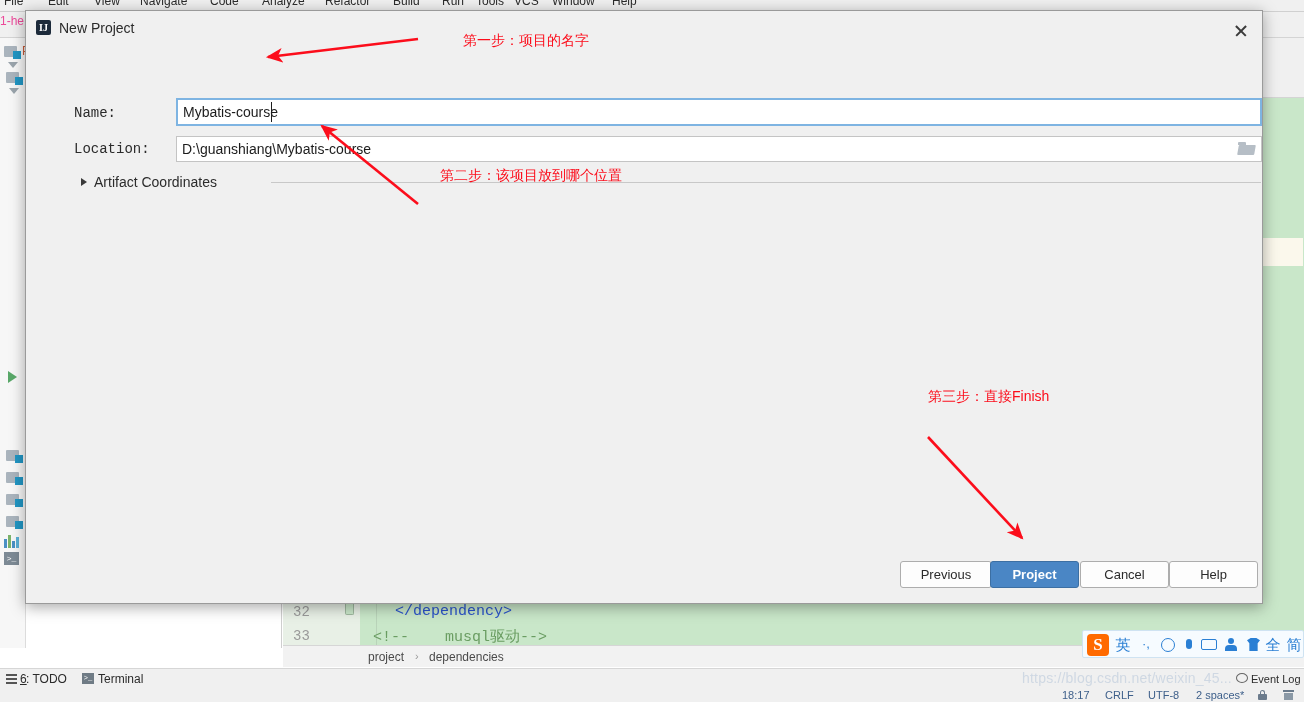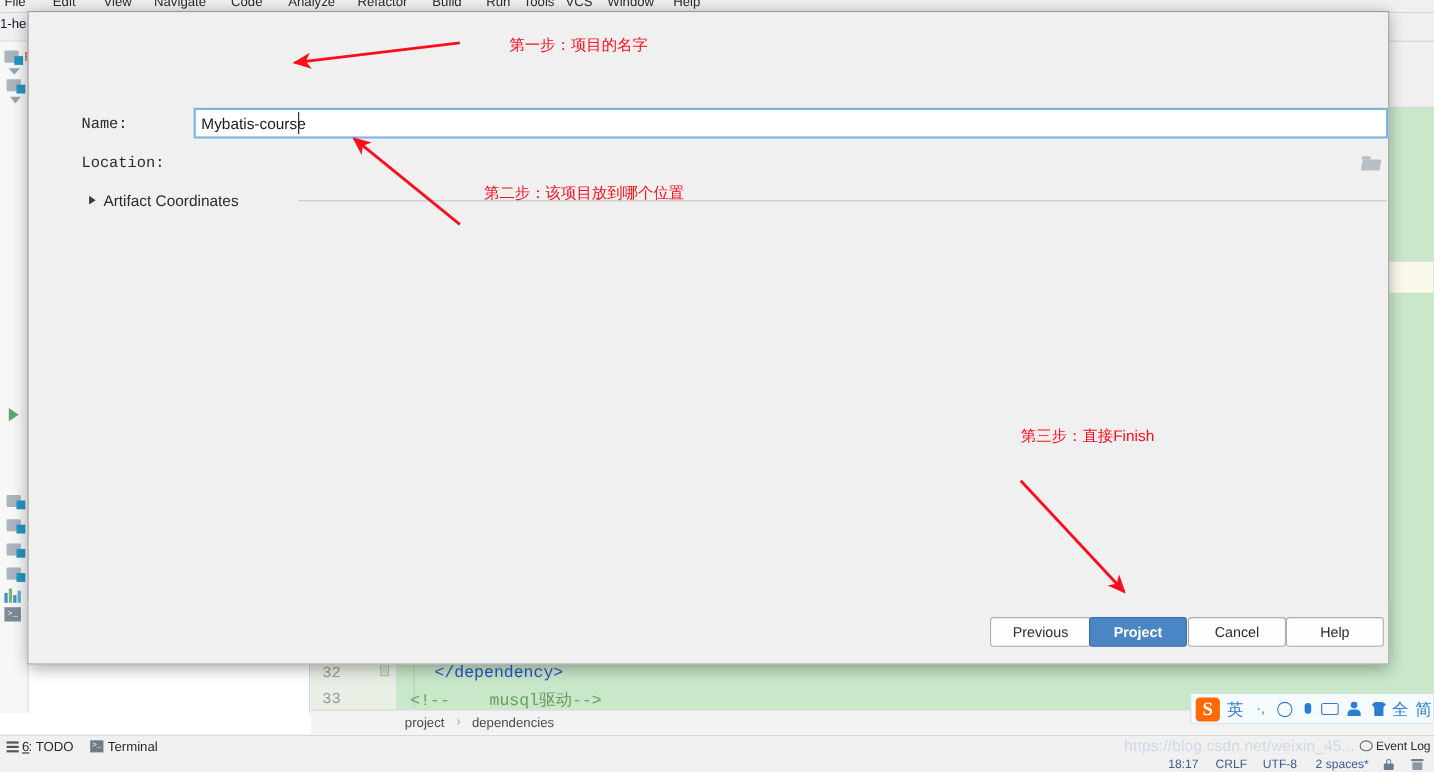--- a/index.html
+++ b/index.html
@@ -20,21 +20,21 @@
   }
   .ide-menubar .mi {
     position: absolute; top: -6px; font-size: 12px; color: #2b2b2b;
     white-space: nowrap;
   }
   .ide-toolbar {
     position: absolute; left: 0; top: 12px; width: 1304px; height: 26px;
     background: #f0f0f0; border-bottom: 1px solid #d4d4d4;
   }
   .proj-tab {
-    position: absolute; left: 0; top: 14px; font-size: 12px; color: #0f172a;
+    position: absolute; left: 0; top: 14px; font-size: 12px; color: #ec4899;
     white-space: nowrap;
   }
   .sidebar-strip {
     position: absolute; left: 0; top: 38px; width: 26px; height: 610px;
     background: #f7f7f7; border-right: 1px solid #dcdcdc;
   }
   .proj-panel {
     position: absolute; left: 0; top: 38px; width: 282px; height: 610px;
     background: #ffffff; border-right: 1px solid #cfcfcf;
   }
@@ -410,28 +410,34 @@
       <span class="h"></span>
         <span class="b"></span>
     </span>
     <span class="ime-ico ime-shirt" style="left:164px; top:7px"></span>
     <span class="ime-item" style="left:181px; width:18px">全</span>
     <span class="ime-item" style="left:202px; width:18px">简</span>
   </div>
 
   <div class="dialog">
 
+    <div class="dlg-title-bar">
+      <span class="dlg-icon">IJ</span>
+      <span class="dlg-title">New Project</span>
+      <span class="dlg-close"></span>
+    </div>
 
     <div class="dlg-body">
 
       <span class="field-label" style="left:48px; top:61px">Name:</span>
       <input class="name-input" type="text" value="Mybatis-course" style="">
       <span class="caret"></span>
 
       <span class="field-label" style="left:48px; top:97px">Location:</span>
+      <input class="loc-input" type="text" value="D:\guanshiang\Mybatis-course" style="">
       <span class="browse-ico">
         <span class="tab"></span>
           <span class="bdy"></span>
       </span>
 
       <div class="artifact-row">
         <span class="artifact-tri"></span>
         <span class="artifact-lbl">Artifact Coordinates</span>
         <span class="artifact-line"></span>
       </div>

